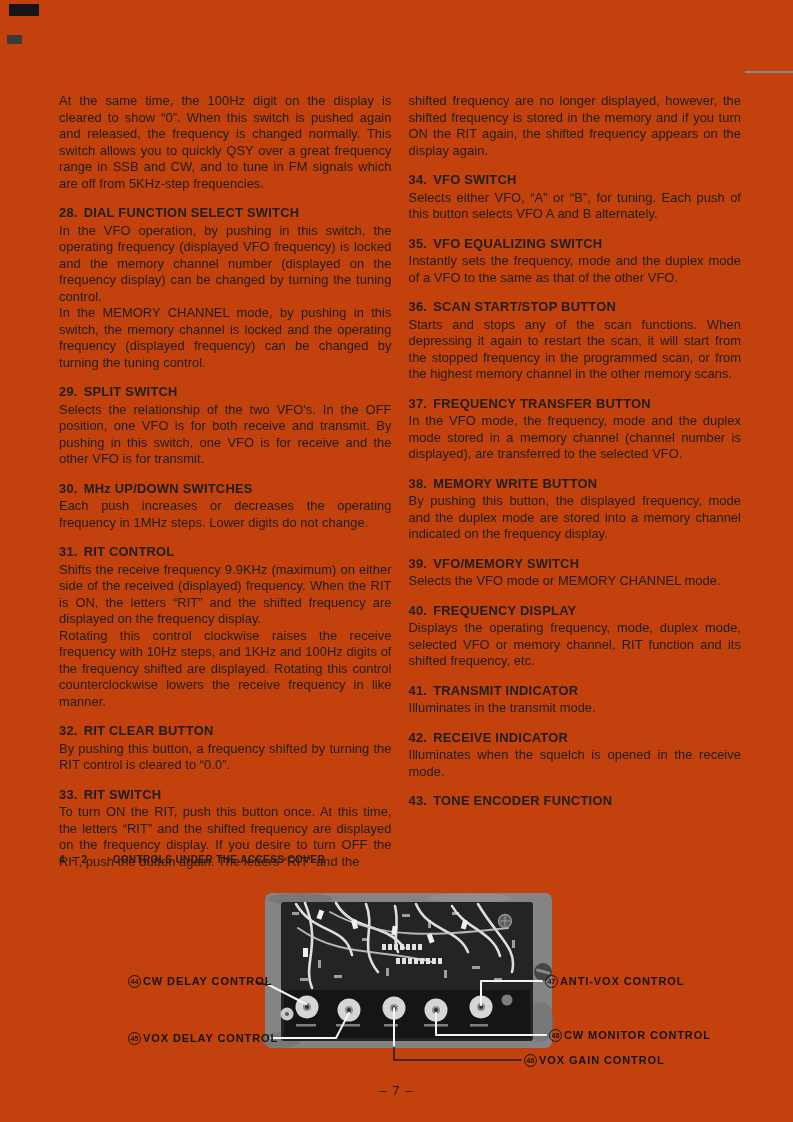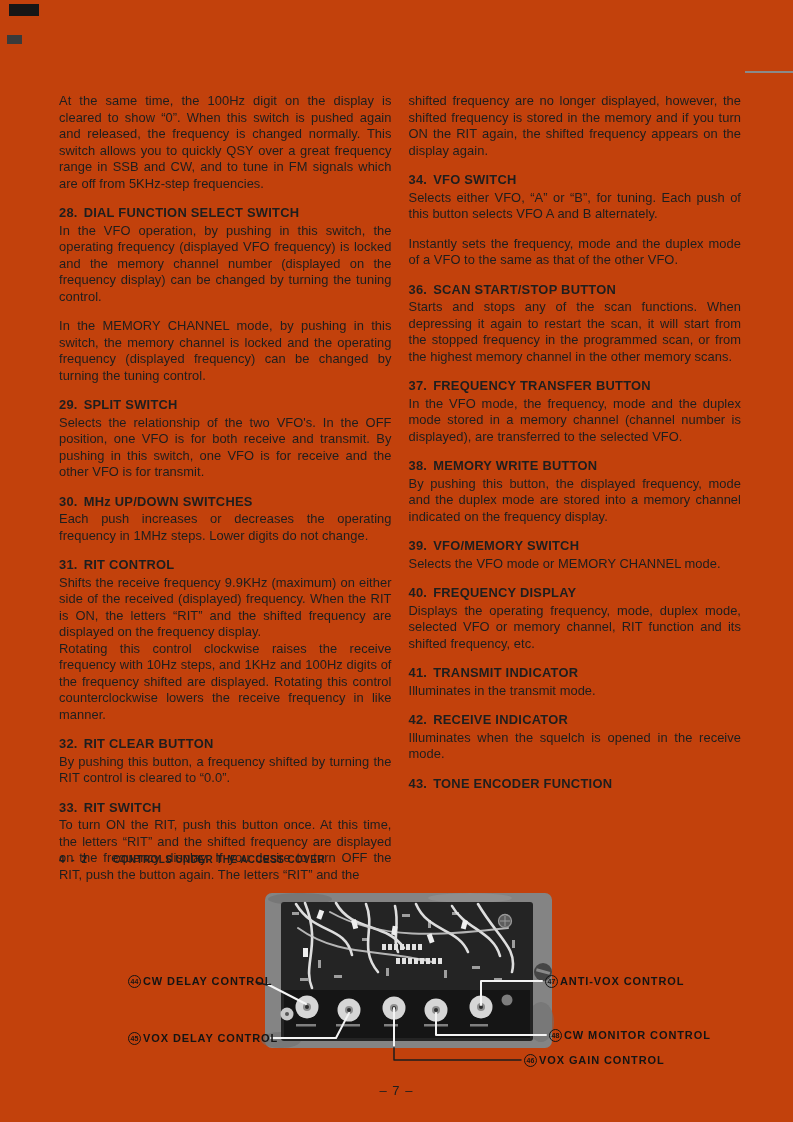--- a/index.html
+++ b/index.html
@@ -4,21 +4,21 @@
 <style>
   html,body{margin:0;padding:0;background:#e8e8e8;}
   .page{
     position:relative;width:793px;height:1122px;margin:0 auto;
     background:#c2410c;color:#1e1e1e;
     font-family:"Liberation Sans",sans-serif;overflow:hidden;
   }
   .columns{position:absolute;left:59px;top:93px;width:682px;display:flex;gap:17px;}
   .col{width:333px;font-size:12.9px;line-height:16.5px;text-align:justify;letter-spacing:0.05px;}
   .body-p{margin:0;}
-  .body-p.gap{margin-top:13px;}
+  .body-p.gap{}
   .sec{margin-top:13px;}
   .sec-h{margin:0 0 1px 0;font-size:12.9px;font-weight:bold;letter-spacing:0.25px;text-align:left;}
   .sec-num{margin-right:6px;}
   .sec42{position:absolute;left:59px;top:854px;font-weight:bold;font-size:10px;letter-spacing:0.4px;}
   .sec42-num{margin-right:24px;letter-spacing:2px;}
   .fig-label{position:absolute;font-size:11px;font-weight:bold;letter-spacing:0.9px;white-space:nowrap;color:#141414;}
   .circ{
     display:inline-block;width:11px;height:11px;border:1px solid #141414;border-radius:50%;
     font-size:7px;line-height:11px;text-align:center;letter-spacing:0;vertical-align:1px;margin-right:2px;
   }
@@ -75,20 +75,21 @@
 
     <div class="col">
       <p class="body-p">shifted frequency are no longer displayed, however, the shifted frequency is stored in the memory and if you turn ON the RIT again, the shifted frequency appears on the display again.</p>
 
       <div class="sec">
         <h3 class="sec-h"><span class="sec-num">34.</span><span>VFO SWITCH</span></h3>
         <p class="body-p">Selects either VFO, “A” or “B”, for tuning.  Each push of this button selects VFO A and B alternately.</p>
       </div>
 
       <div class="sec">
+        <h3 class="sec-h"><span class="sec-num">35.</span><span>VFO EQUALIZING SWITCH</span></h3>
         <p class="body-p">Instantly sets the frequency, mode and the duplex mode of a VFO to the same as that of the other VFO.</p>
       </div>
 
       <div class="sec">
         <h3 class="sec-h"><span class="sec-num">36.</span><span>SCAN START/STOP BUTTON</span></h3>
         <p class="body-p">Starts and stops any of the scan functions.  When depressing it again to restart the scan, it will start from the stopped frequency in the programmed scan, or from the highest memory channel in the other memory scans.</p>
       </div>
 
       <div class="sec">
         <h3 class="sec-h"><span class="sec-num">37.</span><span>FREQUENCY TRANSFER BUTTON</span></h3>

